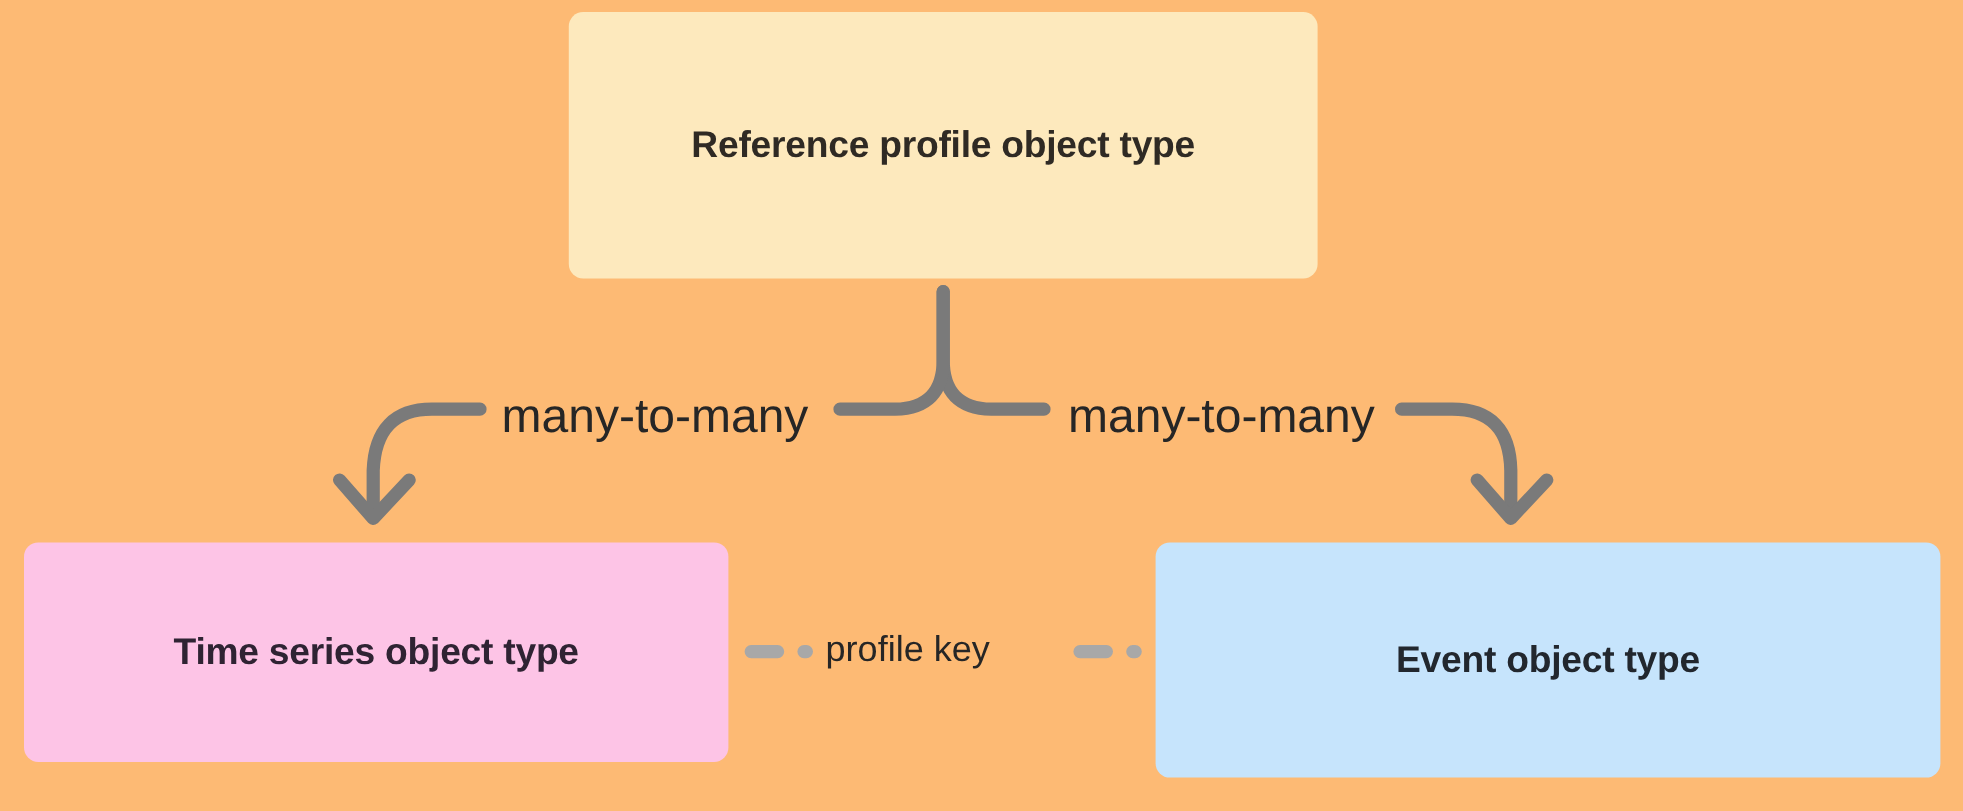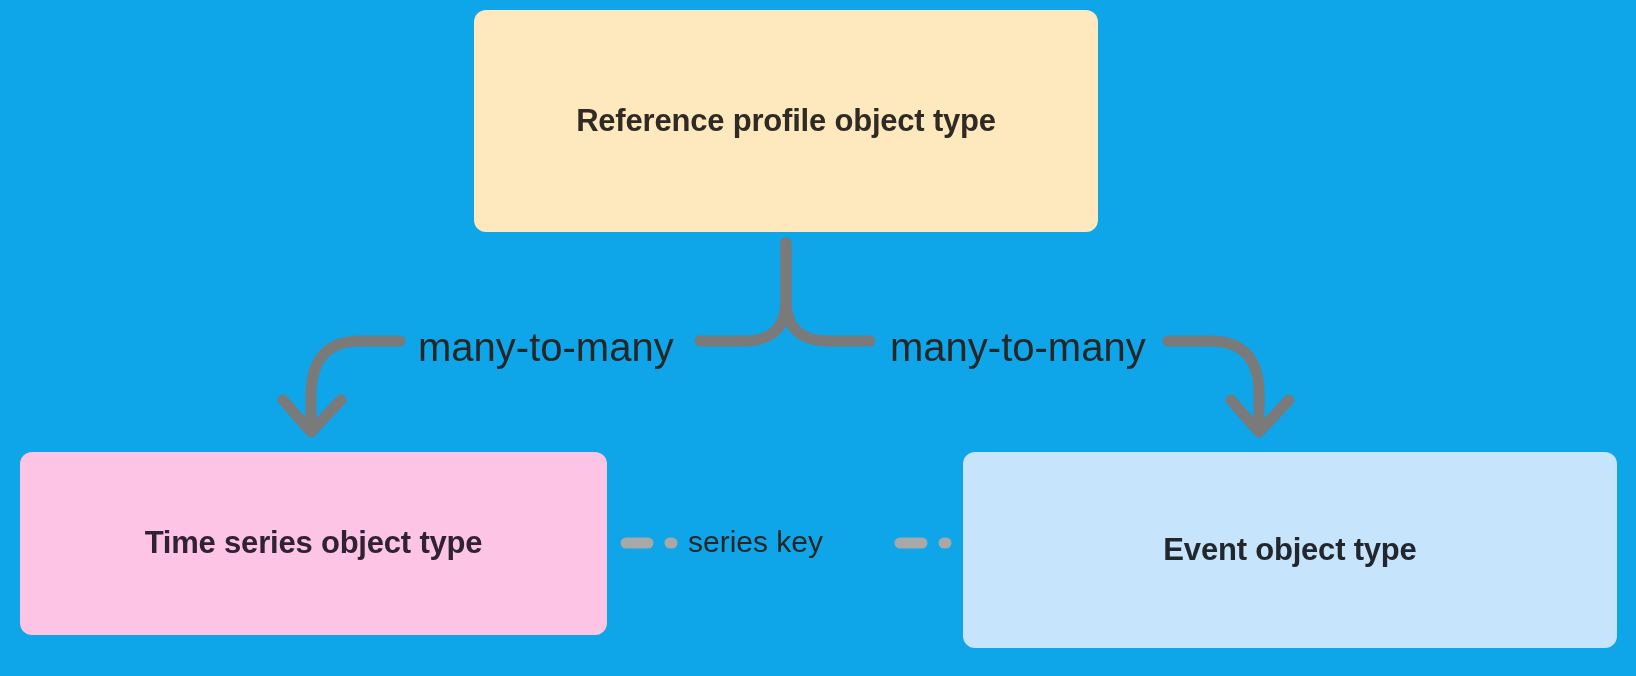--- a/index.html
+++ b/index.html
@@ -94,21 +94,21 @@
   }
   #edge-label-shared {
     left: 688px;
     top: 527px;
     font-size: 30px;
   }
 </style>
 </head>
 <body>
 
-<div id="diagram-root" style="background: #0ea5e9;">
+<div id="diagram-root" style="background: #fdba74;">
 
   <svg id="connector-layer" viewBox="0 0 1636 676" width="1636" height="676" xmlns="http://www.w3.org/2000/svg">
 
     <g>
       <path d="M 786 243 L 786 300 Q 786 340 826 341 L 870 341" fill="none" stroke="#7a7a7a" stroke-width="11" stroke-linecap="round" stroke-linejoin="round"></path>
       <path d="M 786 243 L 786 300 Q 786 340 746 341 L 700 341" fill="none" stroke="#7a7a7a" stroke-width="11" stroke-linecap="round" stroke-linejoin="round"></path>
     </g>
 
     <g>
       <path d="M 400 341 L 360 341 Q 313 341 311 392 L 311 428" fill="none" stroke="#7a7a7a" stroke-width="11" stroke-linecap="round" stroke-linejoin="round"></path>
@@ -135,15 +135,15 @@
   </div>
 
   <div class="node-box" id="node-time-series" style="background: rgb(253, 196, 230);">
     <span class="node-label" style="color: rgb(47, 35, 51);">Time series object type</span>
   </div>
 
   <div class="edge-label" id="edge-label-left" style="color: rgb(38, 38, 38);">many-to-many</div>
 
   <div class="edge-label" id="edge-label-right" style="color: rgb(38, 38, 38);">many-to-many</div>
 
-  <div class="edge-label" id="edge-label-shared" style="color: rgb(38, 38, 38);">series key</div>
+  <div class="edge-label" id="edge-label-shared" style="color: rgb(38, 38, 38);">profile key</div>
 
 </div>
 
 </body></html>

